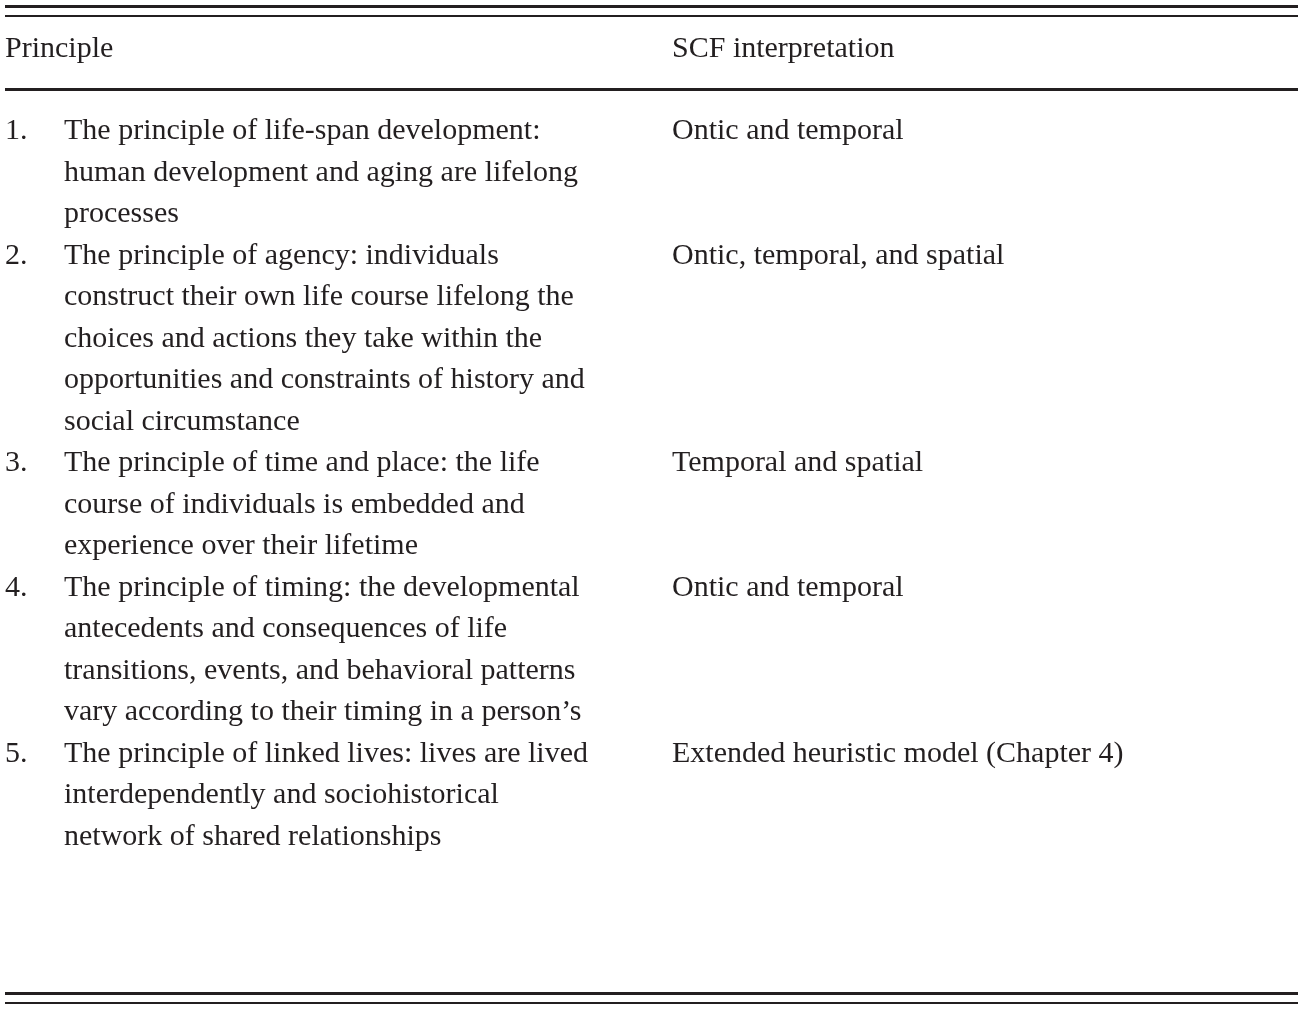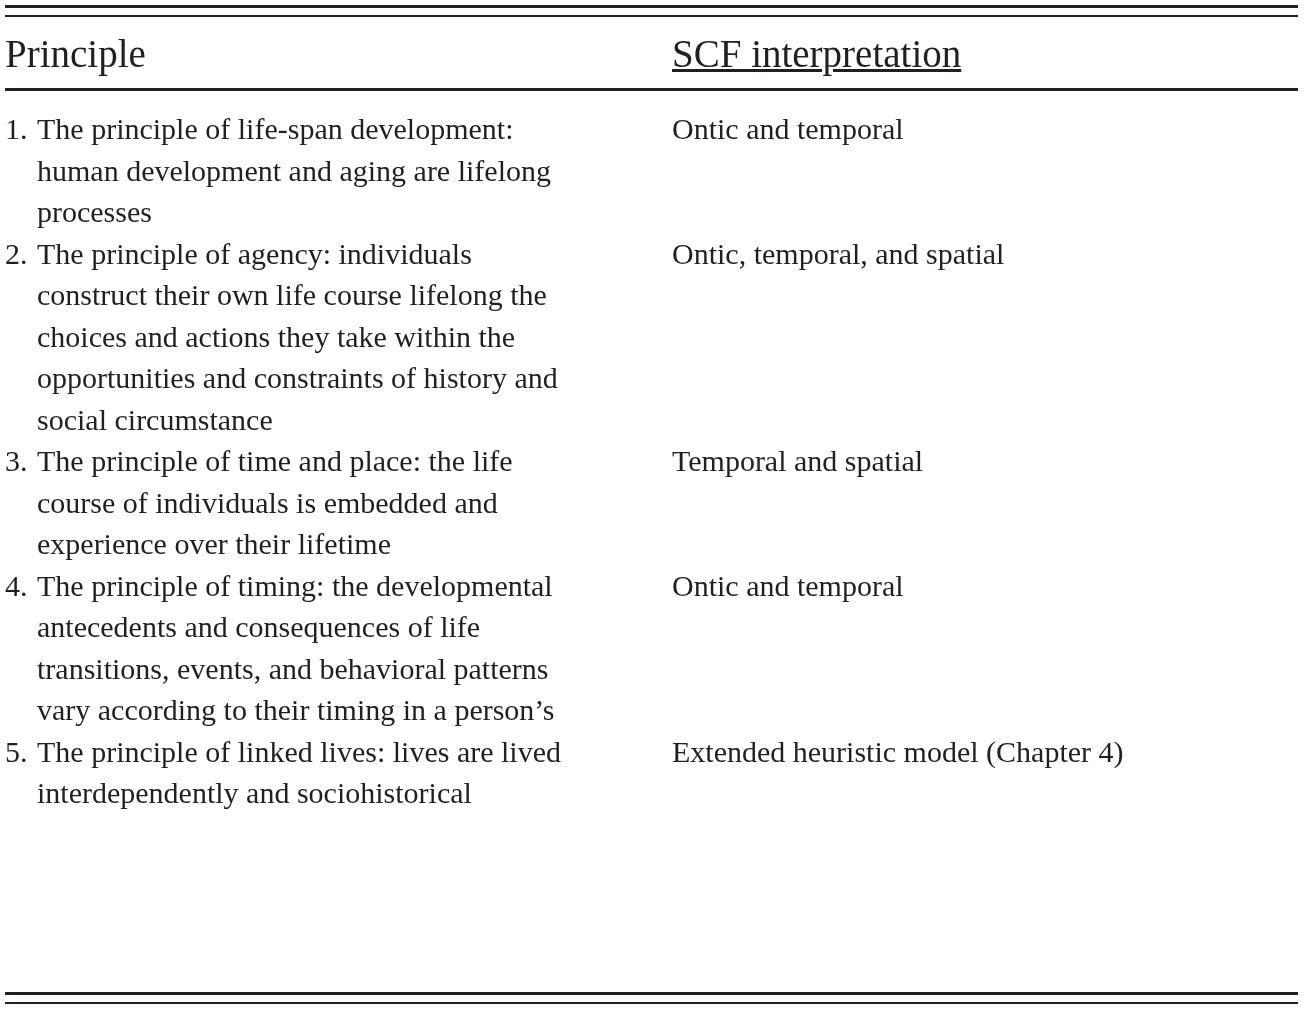--- a/index.html
+++ b/index.html
@@ -7,34 +7,34 @@
       width: 1305px; height: 1009px; position: relative; overflow: hidden;
       font-family: "Liberation Serif", "DejaVu Serif", serif;
       color: #231f20;
     }
     .rule { position: absolute; left: 5px; width: 1293px; background: #231f20; }
     .r-top1 { top: 5px; height: 3px; }
     .r-top2 { top: 15px; height: 2px; }
     .r-head { top: 88px; height: 3px; }
     .r-bot1 { top: 992px; height: 3px; }
     .r-bot2 { top: 1002px; height: 2px; }
-    .hdr { position: absolute; top: 34px; font-size: 39px; line-height: 40px; white-space: nowrap; }
+    .hdr { position: absolute; top: 27px; font-size: 30px; line-height: 40px; white-space: nowrap; }
     .hdr-left { left: 5px; }
-    .hdr-right { left: 672px; text-decoration: underline; }
+    .hdr-right { left: 672px; }
     .rows { position: absolute; left: 0; top: 108px; width: 1305px; }
     .row { display: flex; }
     .cell-left {
       width: 667px; box-sizing: border-box; padding-left: 37px; position: relative;
       font-size: 30px; line-height: 41.5px;
     }
     .num { position: absolute; left: 5px; top: 0; }
     .cell-right {
       font-size: 30px; line-height: 41.5px; padding-left: 5px; white-space: nowrap;
     }
-    .line { display: block; white-space: nowrap; }
+    .line { display: block; white-space: nowrap; margin-left: 27px; }
   </style>
 </head>
 <body>
 
 <div>
   <div class="rule r-top1"></div>
   <div class="rule r-top2"></div>
 
   <div class="hdr hdr-left">Principle</div>
   <div class="hdr hdr-right">SCF interpretation</div>
@@ -84,20 +84,21 @@
         <span class="line">vary according to their timing in a person’s</span>
       </div>
       <div class="cell-right">Ontic and temporal</div>
     </div>
 
     <div class="row">
       <div class="cell-left">
         <span class="num">5.</span>
         <span class="line">The principle of linked lives: lives are lived</span>
         <span class="line">interdependently and sociohistorical</span>
+        <span class="line">network of shared relationships</span>
       </div>
       <div class="cell-right">Extended heuristic model (Chapter 4)</div>
     </div>
   </div>
 
   <div class="rule r-bot1"></div>
   <div class="rule r-bot2"></div>
 </div>
 
 </body></html>

